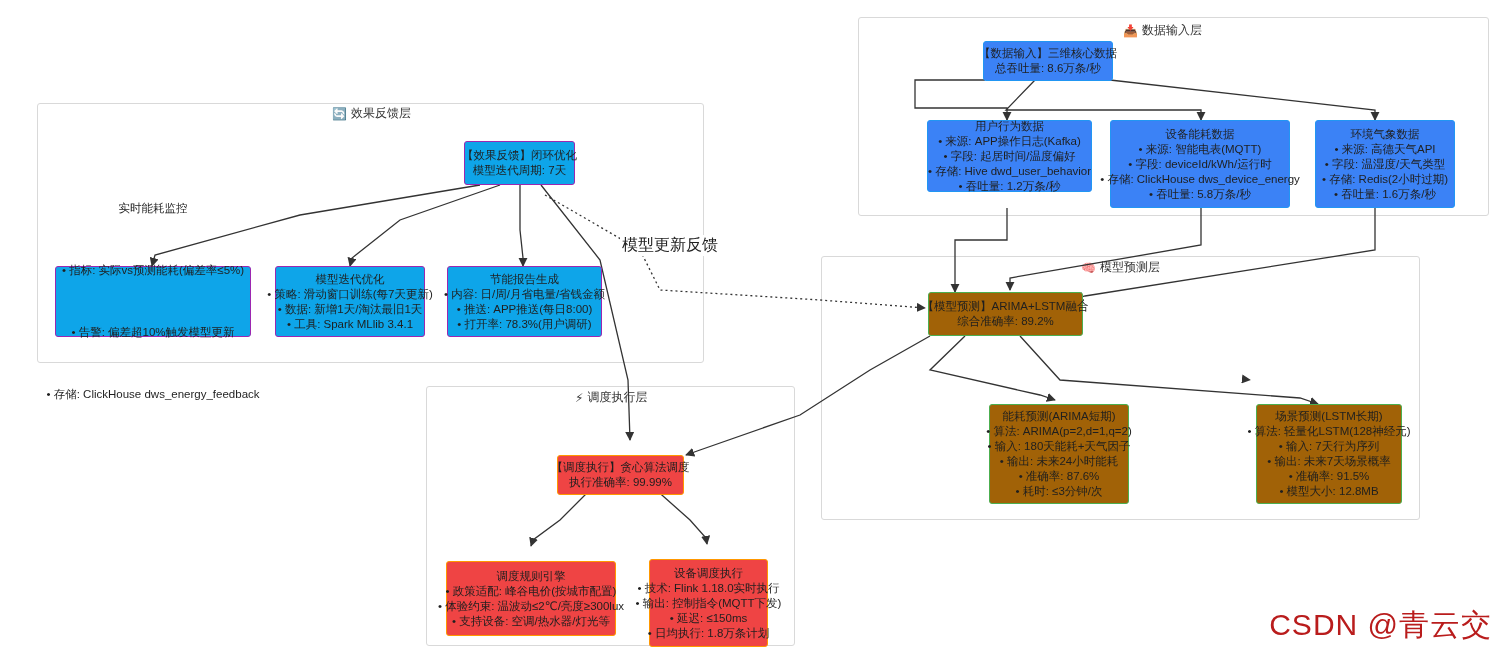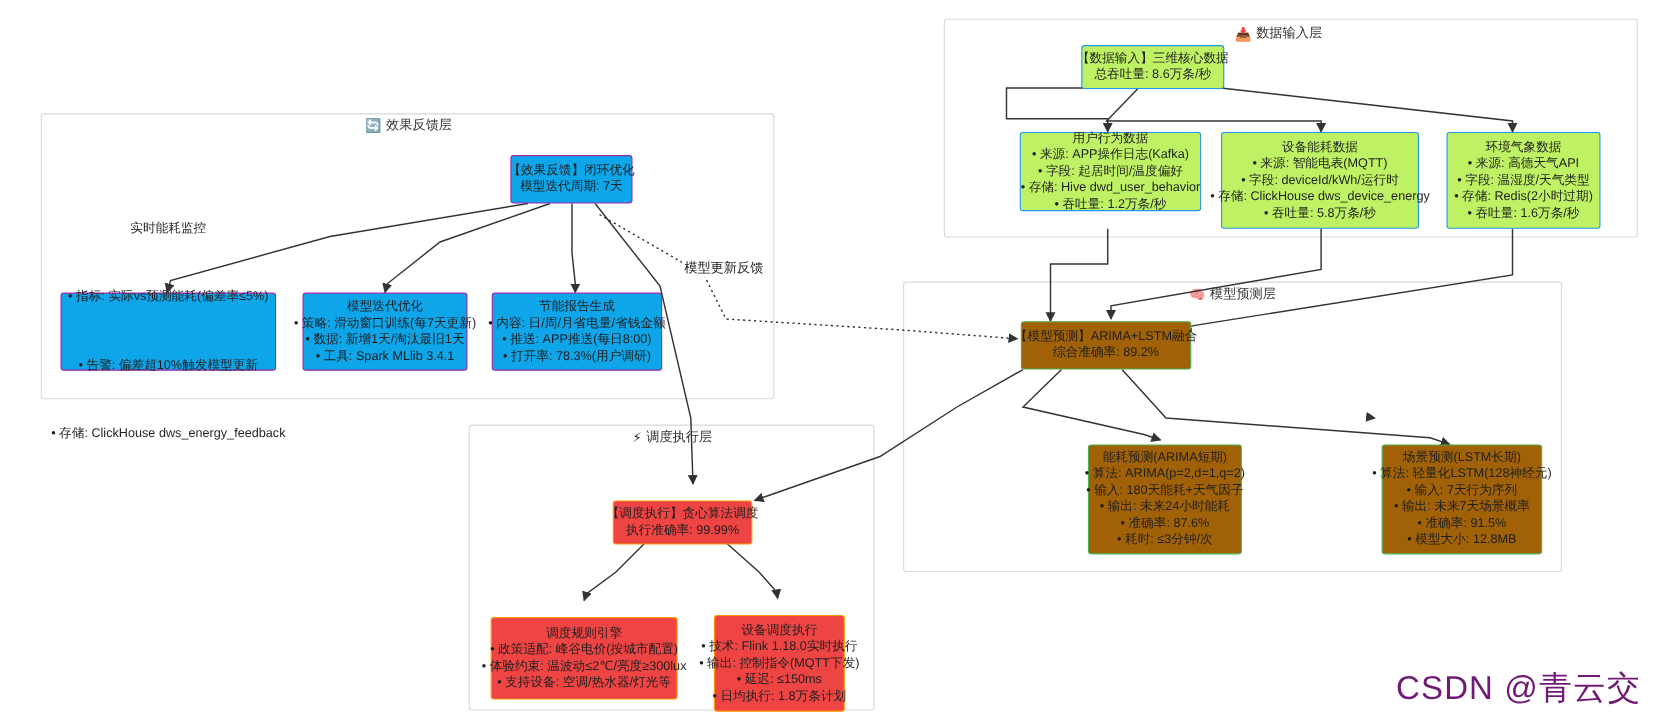--- a/index.html
+++ b/index.html
@@ -22,32 +22,32 @@
 
   .node{
     position:absolute;box-sizing:border-box;border-radius:3px;
     display:flex;flex-direction:column;align-items:center;justify-content:center;
     text-align:center;padding:5px 8px;
   }
   .node .title{font-size:11.5px;line-height:15px;white-space:nowrap;}
   .node .line{font-size:11.5px;line-height:15px;white-space:nowrap;}
 
   
-  .n-blue{background:#bef264;border:1.6px solid #2196f3;}
+  .n-blue{background:#3b82f6;border:1.6px solid #2196f3;}
   .n-green{background:#a16207;border:1.6px solid #4caf50;}
   .n-purple{background:#0ea5e9;border:1.6px solid #9c27b0;}
   .n-orange{background:#ef4444;border:1.6px solid #ff9800;margin-top:15px;}
 
   .edge-label{
-    position:absolute;font-size:12px;background:#ffffff;padding:0 2px;white-space:nowrap;color:#222;
+    position:absolute;font-size:16px;background:#ffffff;padding:0 2px;white-space:nowrap;color:#222;
   }
 
   .watermark{
     position:absolute;right:14px;bottom:12px;
-    font-size:30px;color:#701a75;letter-spacing:1px;white-space:nowrap;
+    font-size:30px;color:#b91c1c;letter-spacing:1px;white-space:nowrap;
     font-family:"Liberation Sans","DejaVu Sans",sans-serif;
   }
 </style>
 </head>
 <body>
 
 <div id="canvas">
 
   <div class="cluster" style="left:37px;top:103px;width:665px;height:258px;"></div>
   <div class="cluster-label" style="left:332px;top:105px;">

